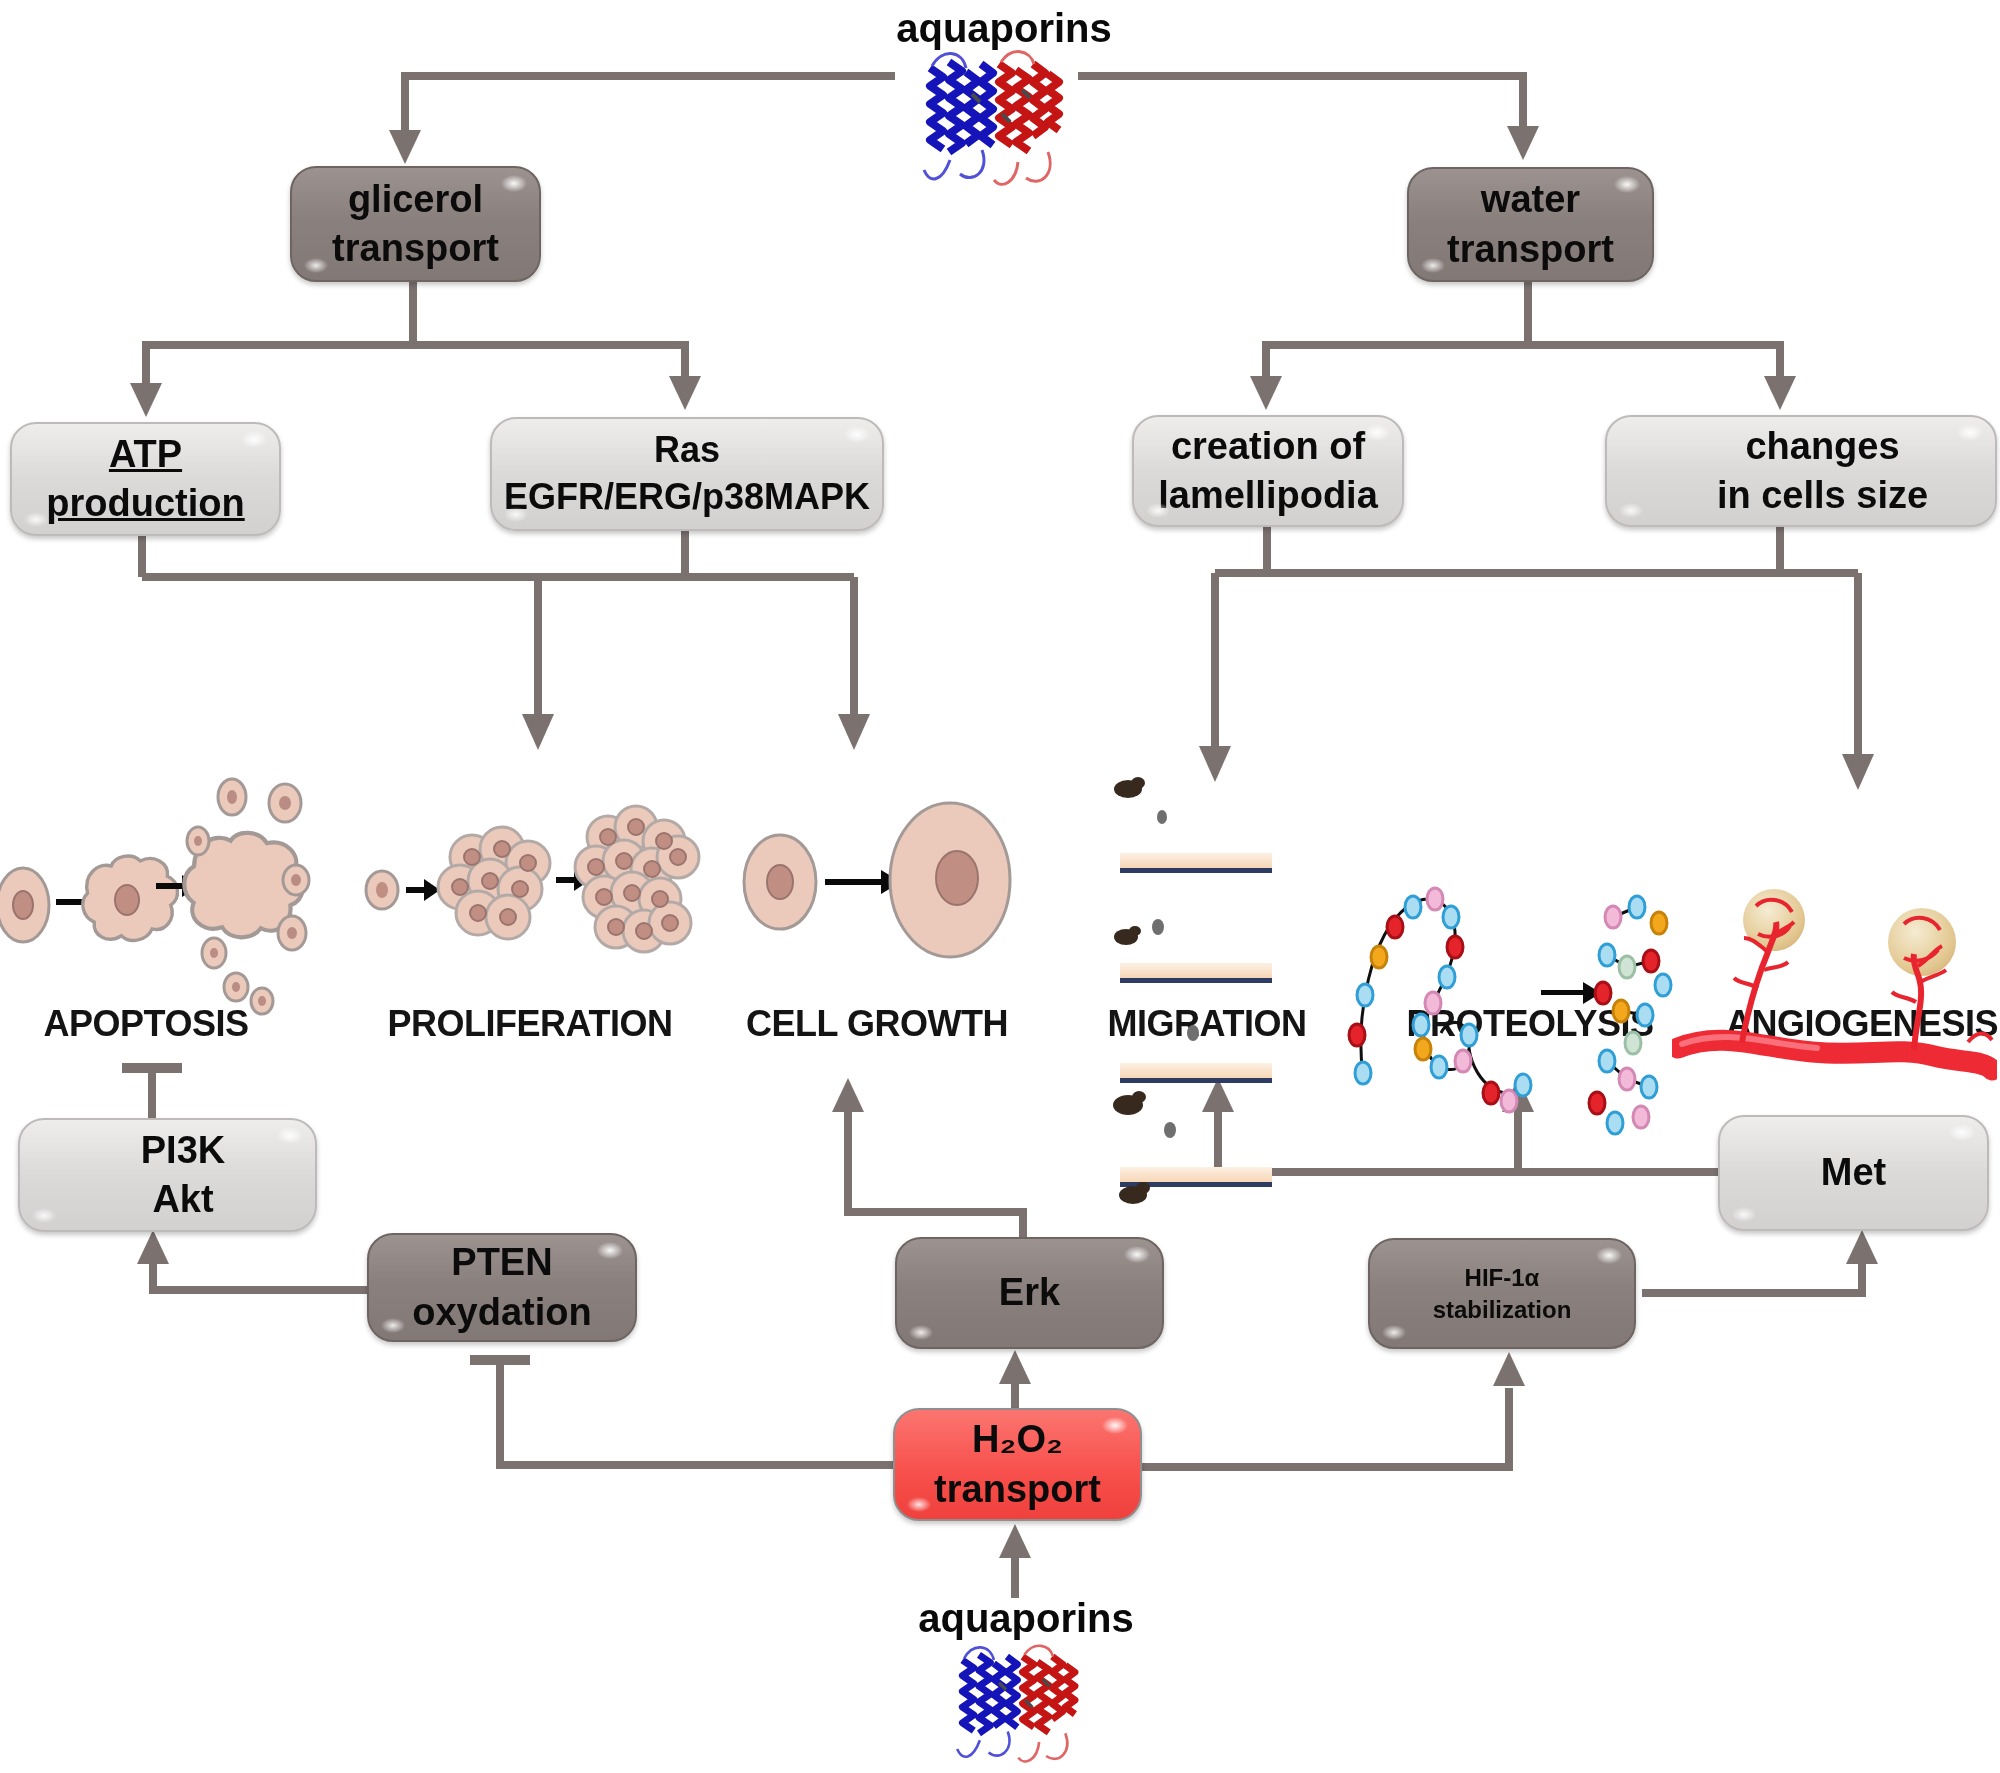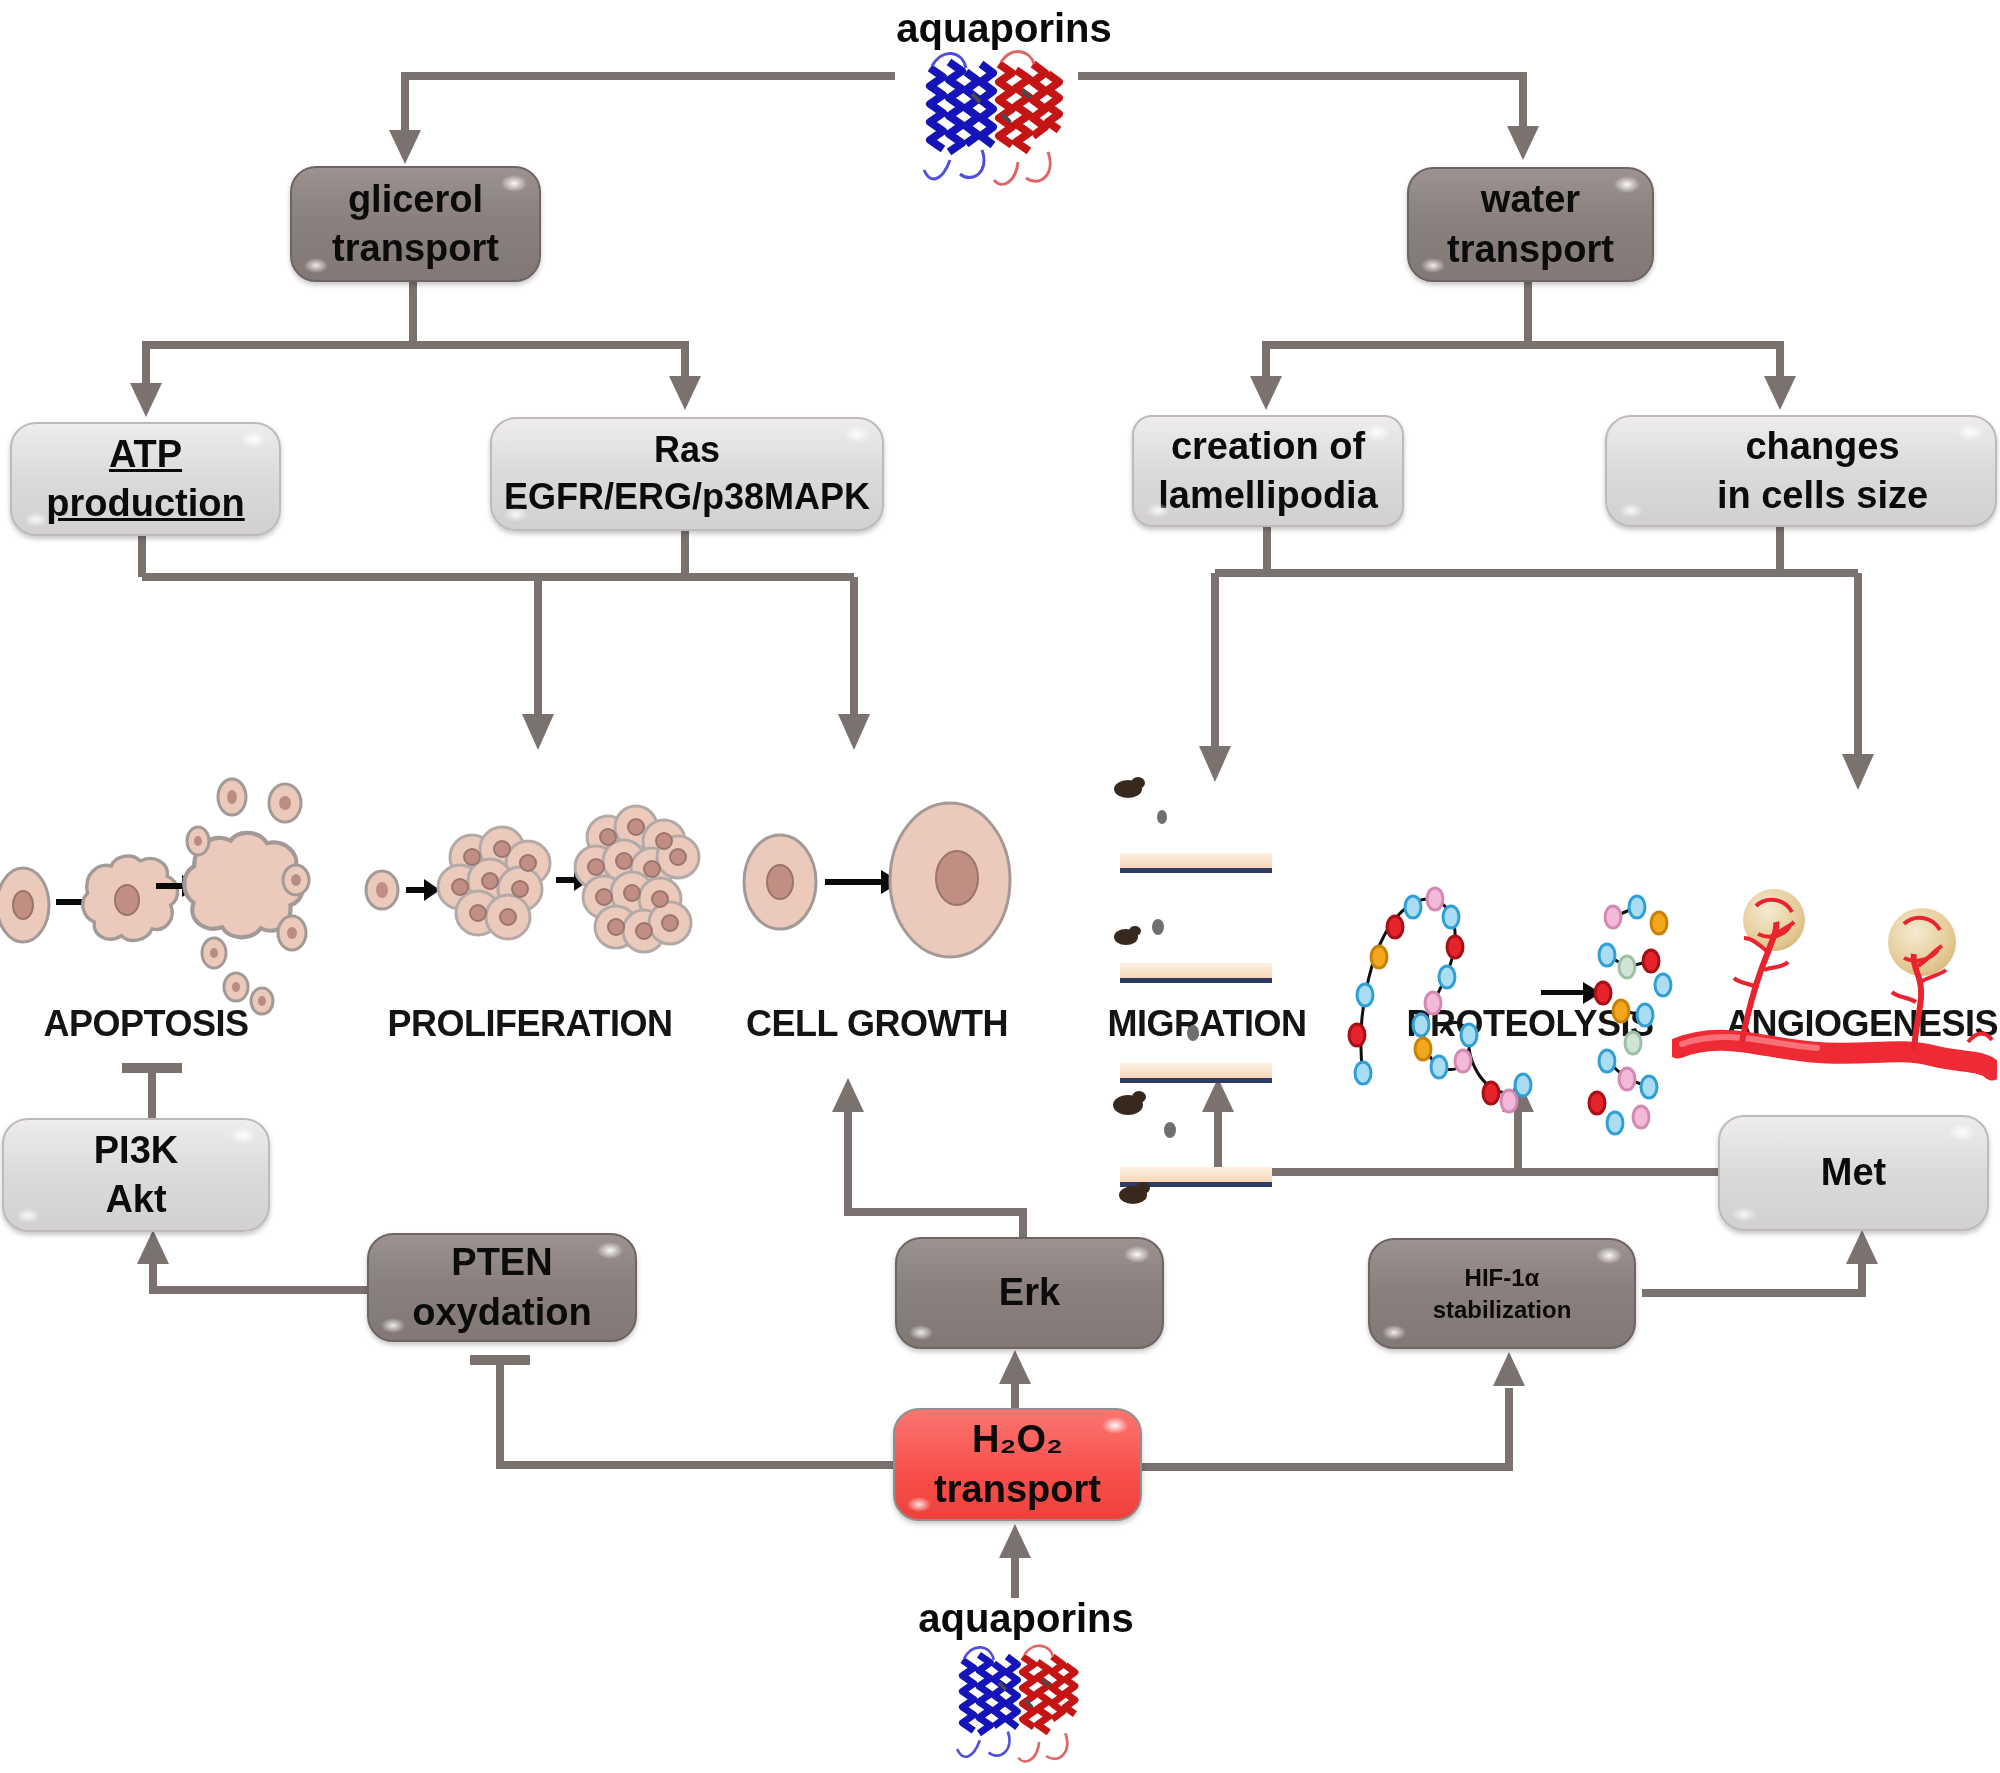--- a/index.html
+++ b/index.html
@@ -166,25 +166,25 @@
 </svg>
 
 <div class="node dark" style="left:290px;top:166px;width:247px;height:112px;">glicerol
 transport</div>
 <div class="node dark" style="left:1407px;top:167px;width:243px;height:111px;">water
 transport</div>
 <div class="node light" style="left:10px;top:422px;width:267px;height:110px;text-decoration:underline;">ATP
 production</div>
 <div class="node light" style="left:490px;top:417px;width:390px;height:110px;font-size:36px;">Ras
 EGFR/ERG/p38MAPK</div>
-<div class="node light" style="left:1132px;top:415px;width:268px;height:108px;border-radius:20px;">creation of
+<div class="node light" style="left:1132px;top:415px;width:268px;height:108px;">creation of
 lamellipodia</div>
 <div class="node light" style="left:1605px;top:415px;width:345px;height:108px;padding-left:43px;">changes
 in cells size</div>
-<div class="node light" style="left:2px;top:1118px;width:264px;height:110px;">PI3K
+<div class="node light" style="left:18px;top:1118px;width:264px;height:110px;padding-left:31px;">PI3K
 Akt</div>
 <div class="node dark" style="left:367px;top:1233px;width:266px;height:105px;">PTEN
 oxydation</div>
 <div class="node dark" style="left:895px;top:1237px;width:265px;height:108px;">Erk</div>
 <div class="node dark" style="left:1368px;top:1238px;width:264px;height:107px;font-size:24px;">HIF-1α
 stabilization</div>
 <div class="node light" style="left:1718px;top:1115px;width:267px;height:112px;">Met</div>
 <div class="node red" style="left:893px;top:1408px;width:245px;height:109px;">H₂O₂
 transport</div>
 

